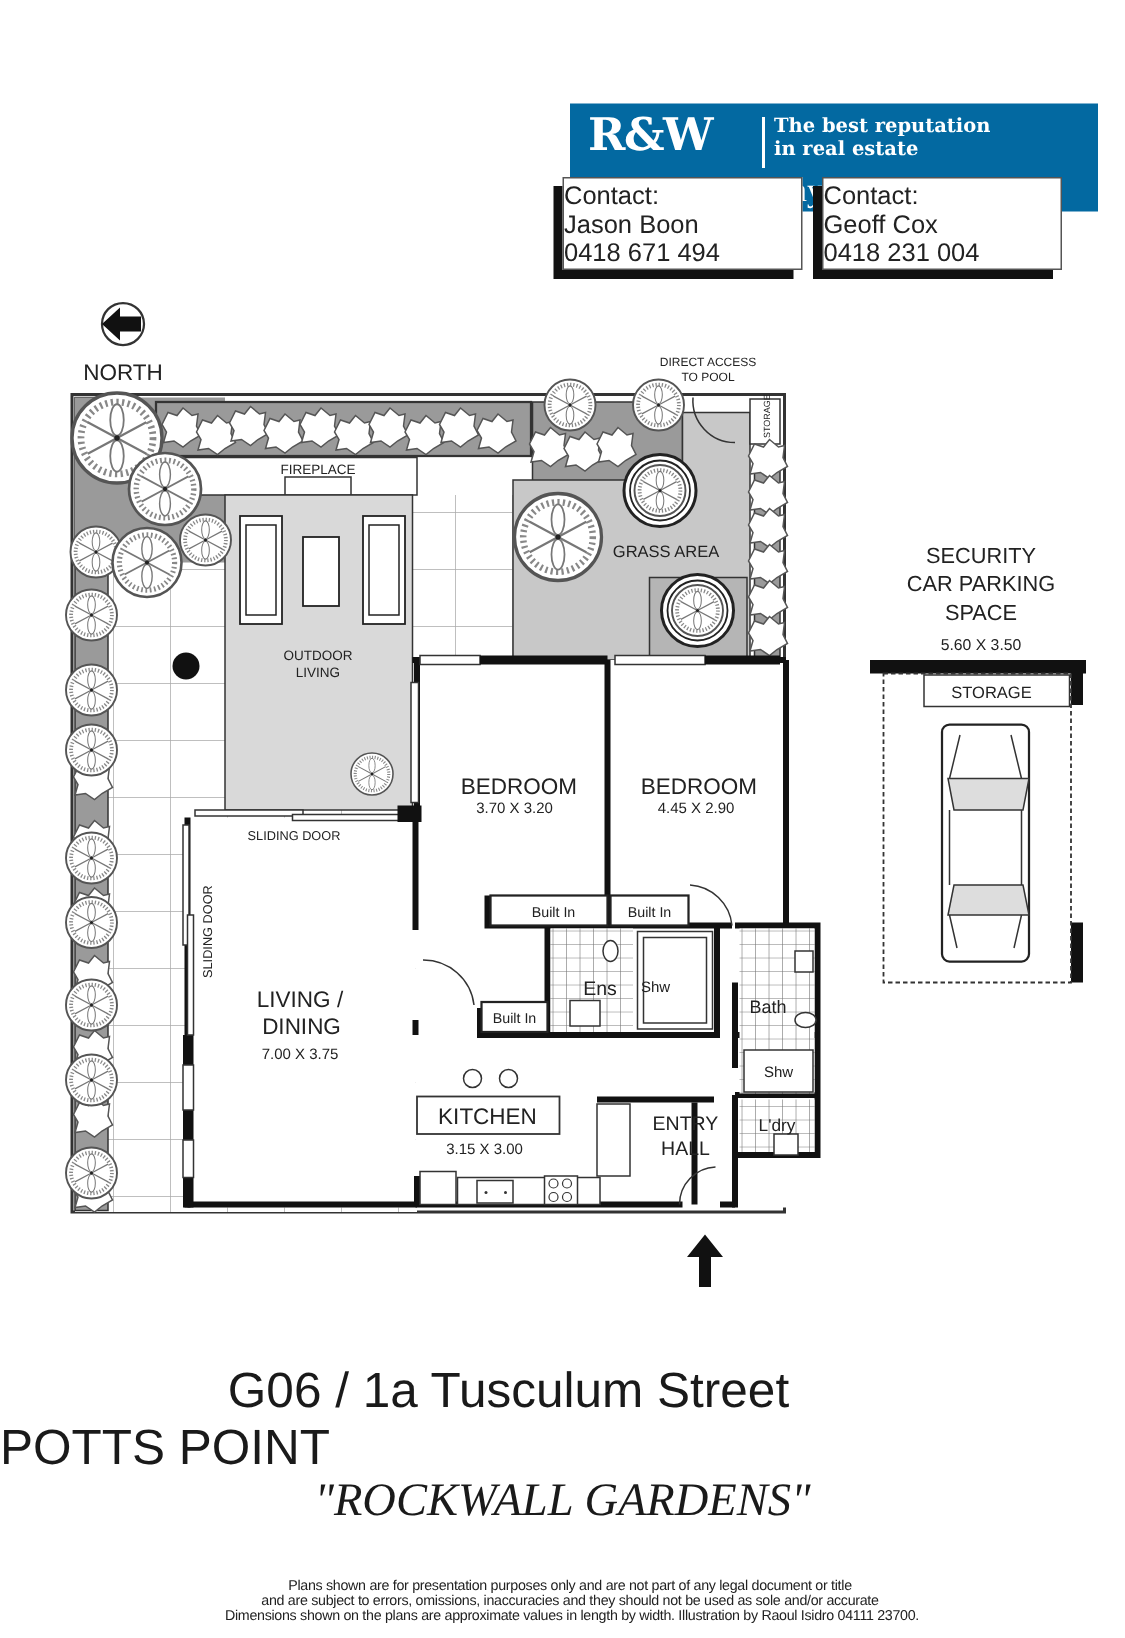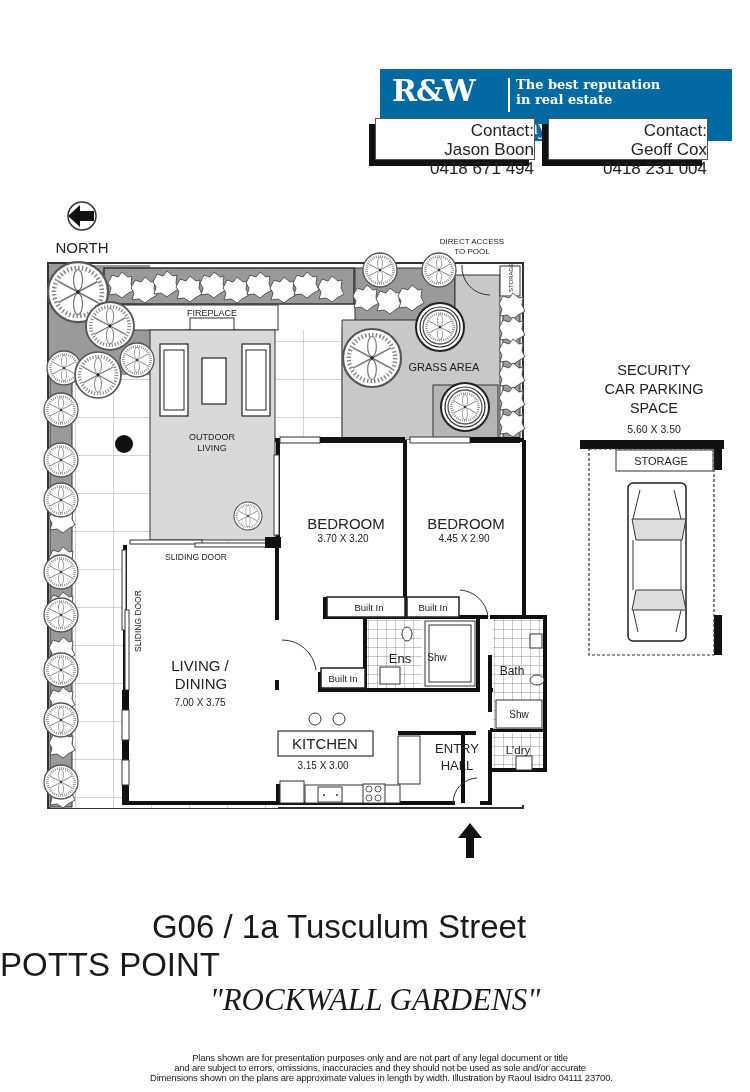--- a/index.html
+++ b/index.html
@@ -5,21 +5,21 @@
   html, body { margin:0; padding:0; background:#ffffff; }
   body { width:750px; height:1092px; position:relative; overflow:hidden; font-family:"Liberation Sans", sans-serif; color:#222; }
   .abs { position:absolute; }
   
   .brand { left:380px; top:33px; width:352px; height:72px; background:#0369a1; color:#fff;margin-top:36px; }
   .brand .logo { position:absolute; left:12px; top:4px; font-family:"DejaVu Serif", serif; font-weight:bold; font-size:30px; letter-spacing:-1px; }
   .brand .sep { position:absolute; left:128px; top:9px; width:2px; height:34px; background:#fff; }
   .brand .tag { position:absolute; left:136px; top:8px; font-family:"DejaVu Serif", serif; font-weight:bold; font-size:13px; line-height:15px; }
   .brand .office { position:absolute; left:6px; top:45px; width:315px; text-align:center; font-family:"Liberation Serif", serif; font-size:22px; }
   
-  .card { width:160px; height:42px; background:#fff; border:1px solid #555; box-shadow:-6px 6px 0 #111; text-align:right; font-size:17px; line-height:19px; padding-top:2px; box-sizing:border-box; }
+  .card { width:160px; height:62px; background:#fff; border:1px solid #555; box-shadow:-6px 6px 0 #111; text-align:left; font-size:17px; line-height:19px; padding-top:2px; box-sizing:border-box; }
   .card div { white-space:nowrap; }
   .c1 { left:375px; top:118px; }
   .c2 { left:548px; top:118px; }
   
   .t1 { left:0; top:908px; width:678px; text-align:center; font-size:33px; color:#1a1a1a; }
   .t2 { left:0; top:946px; width:594px; text-align:left; font-size:33px; color:#1a1a1a; }
   .t3 { left:0; top:982px; width:750px; text-align:center; font-size:31px; font-family:"Liberation Serif", serif; font-style:italic; color:#1a1a1a; }
   .disc { left:150px; top:1020px; width:460px; text-align:center; font-size:9.5px; line-height:10px; color:#222; letter-spacing:-0.2px;margin-top:33px; }
   .disc div { white-space:nowrap; }
   svg text { font-family:"Liberation Sans", sans-serif; fill:#222; }

